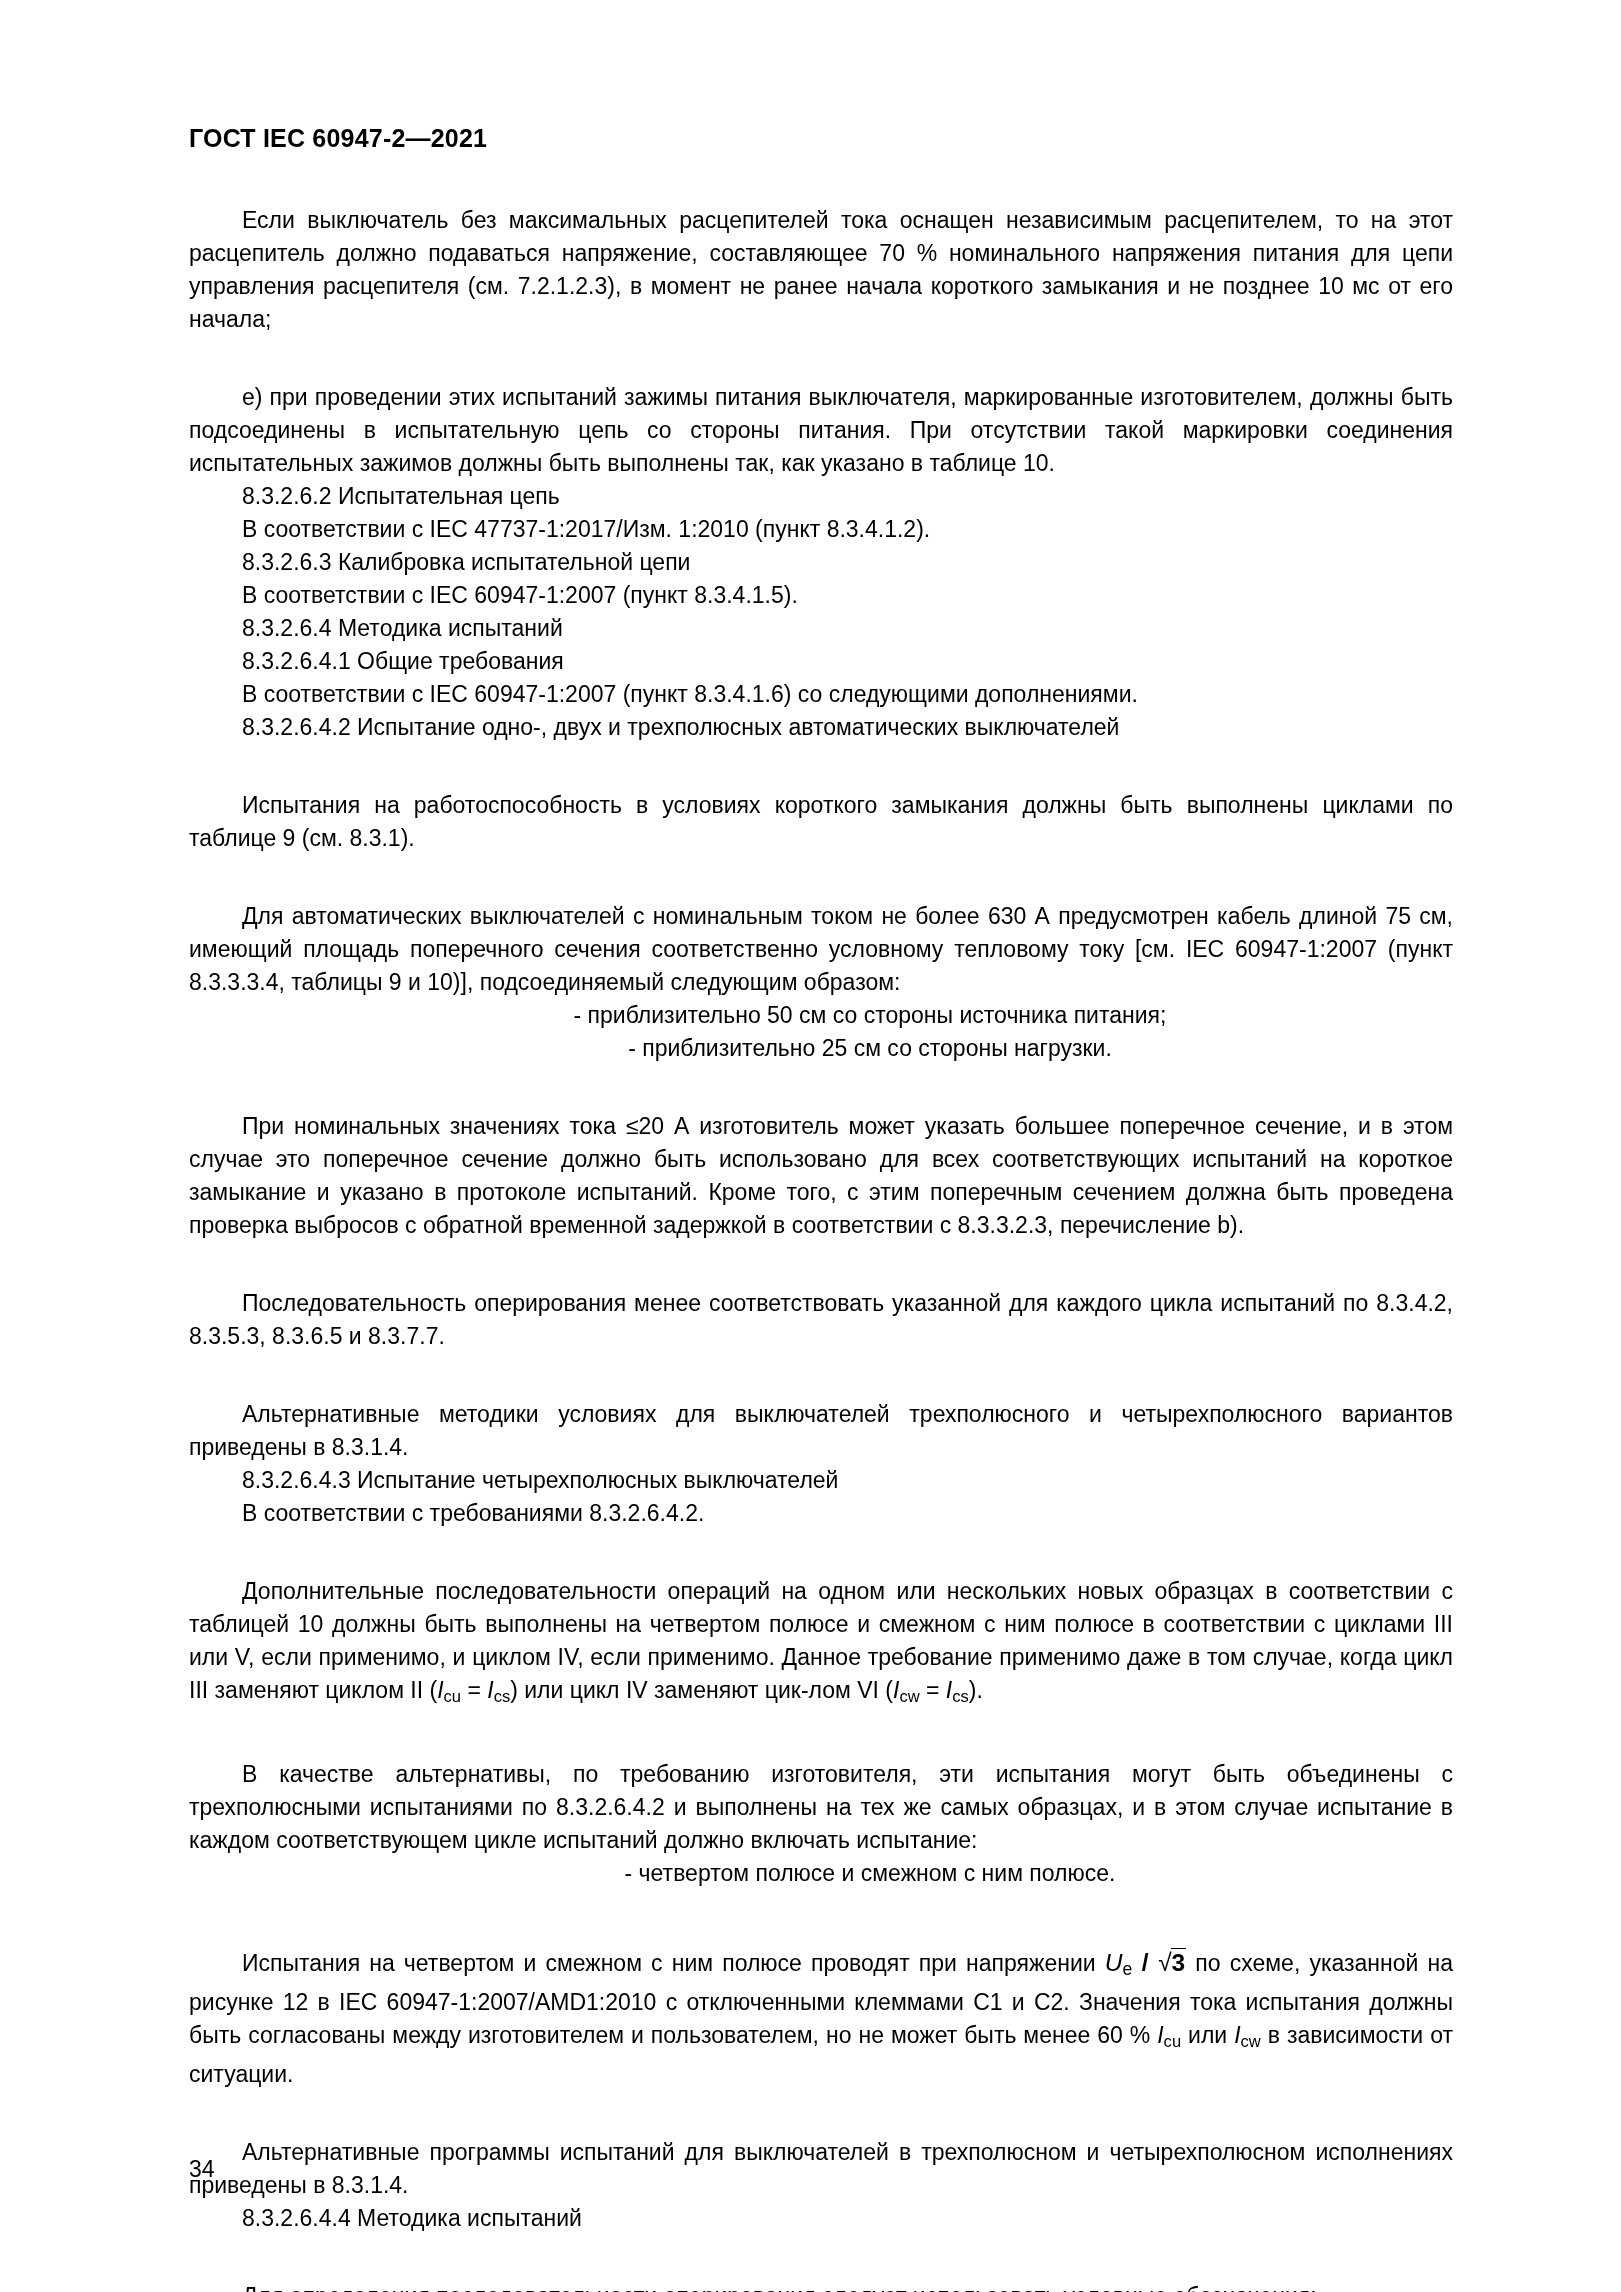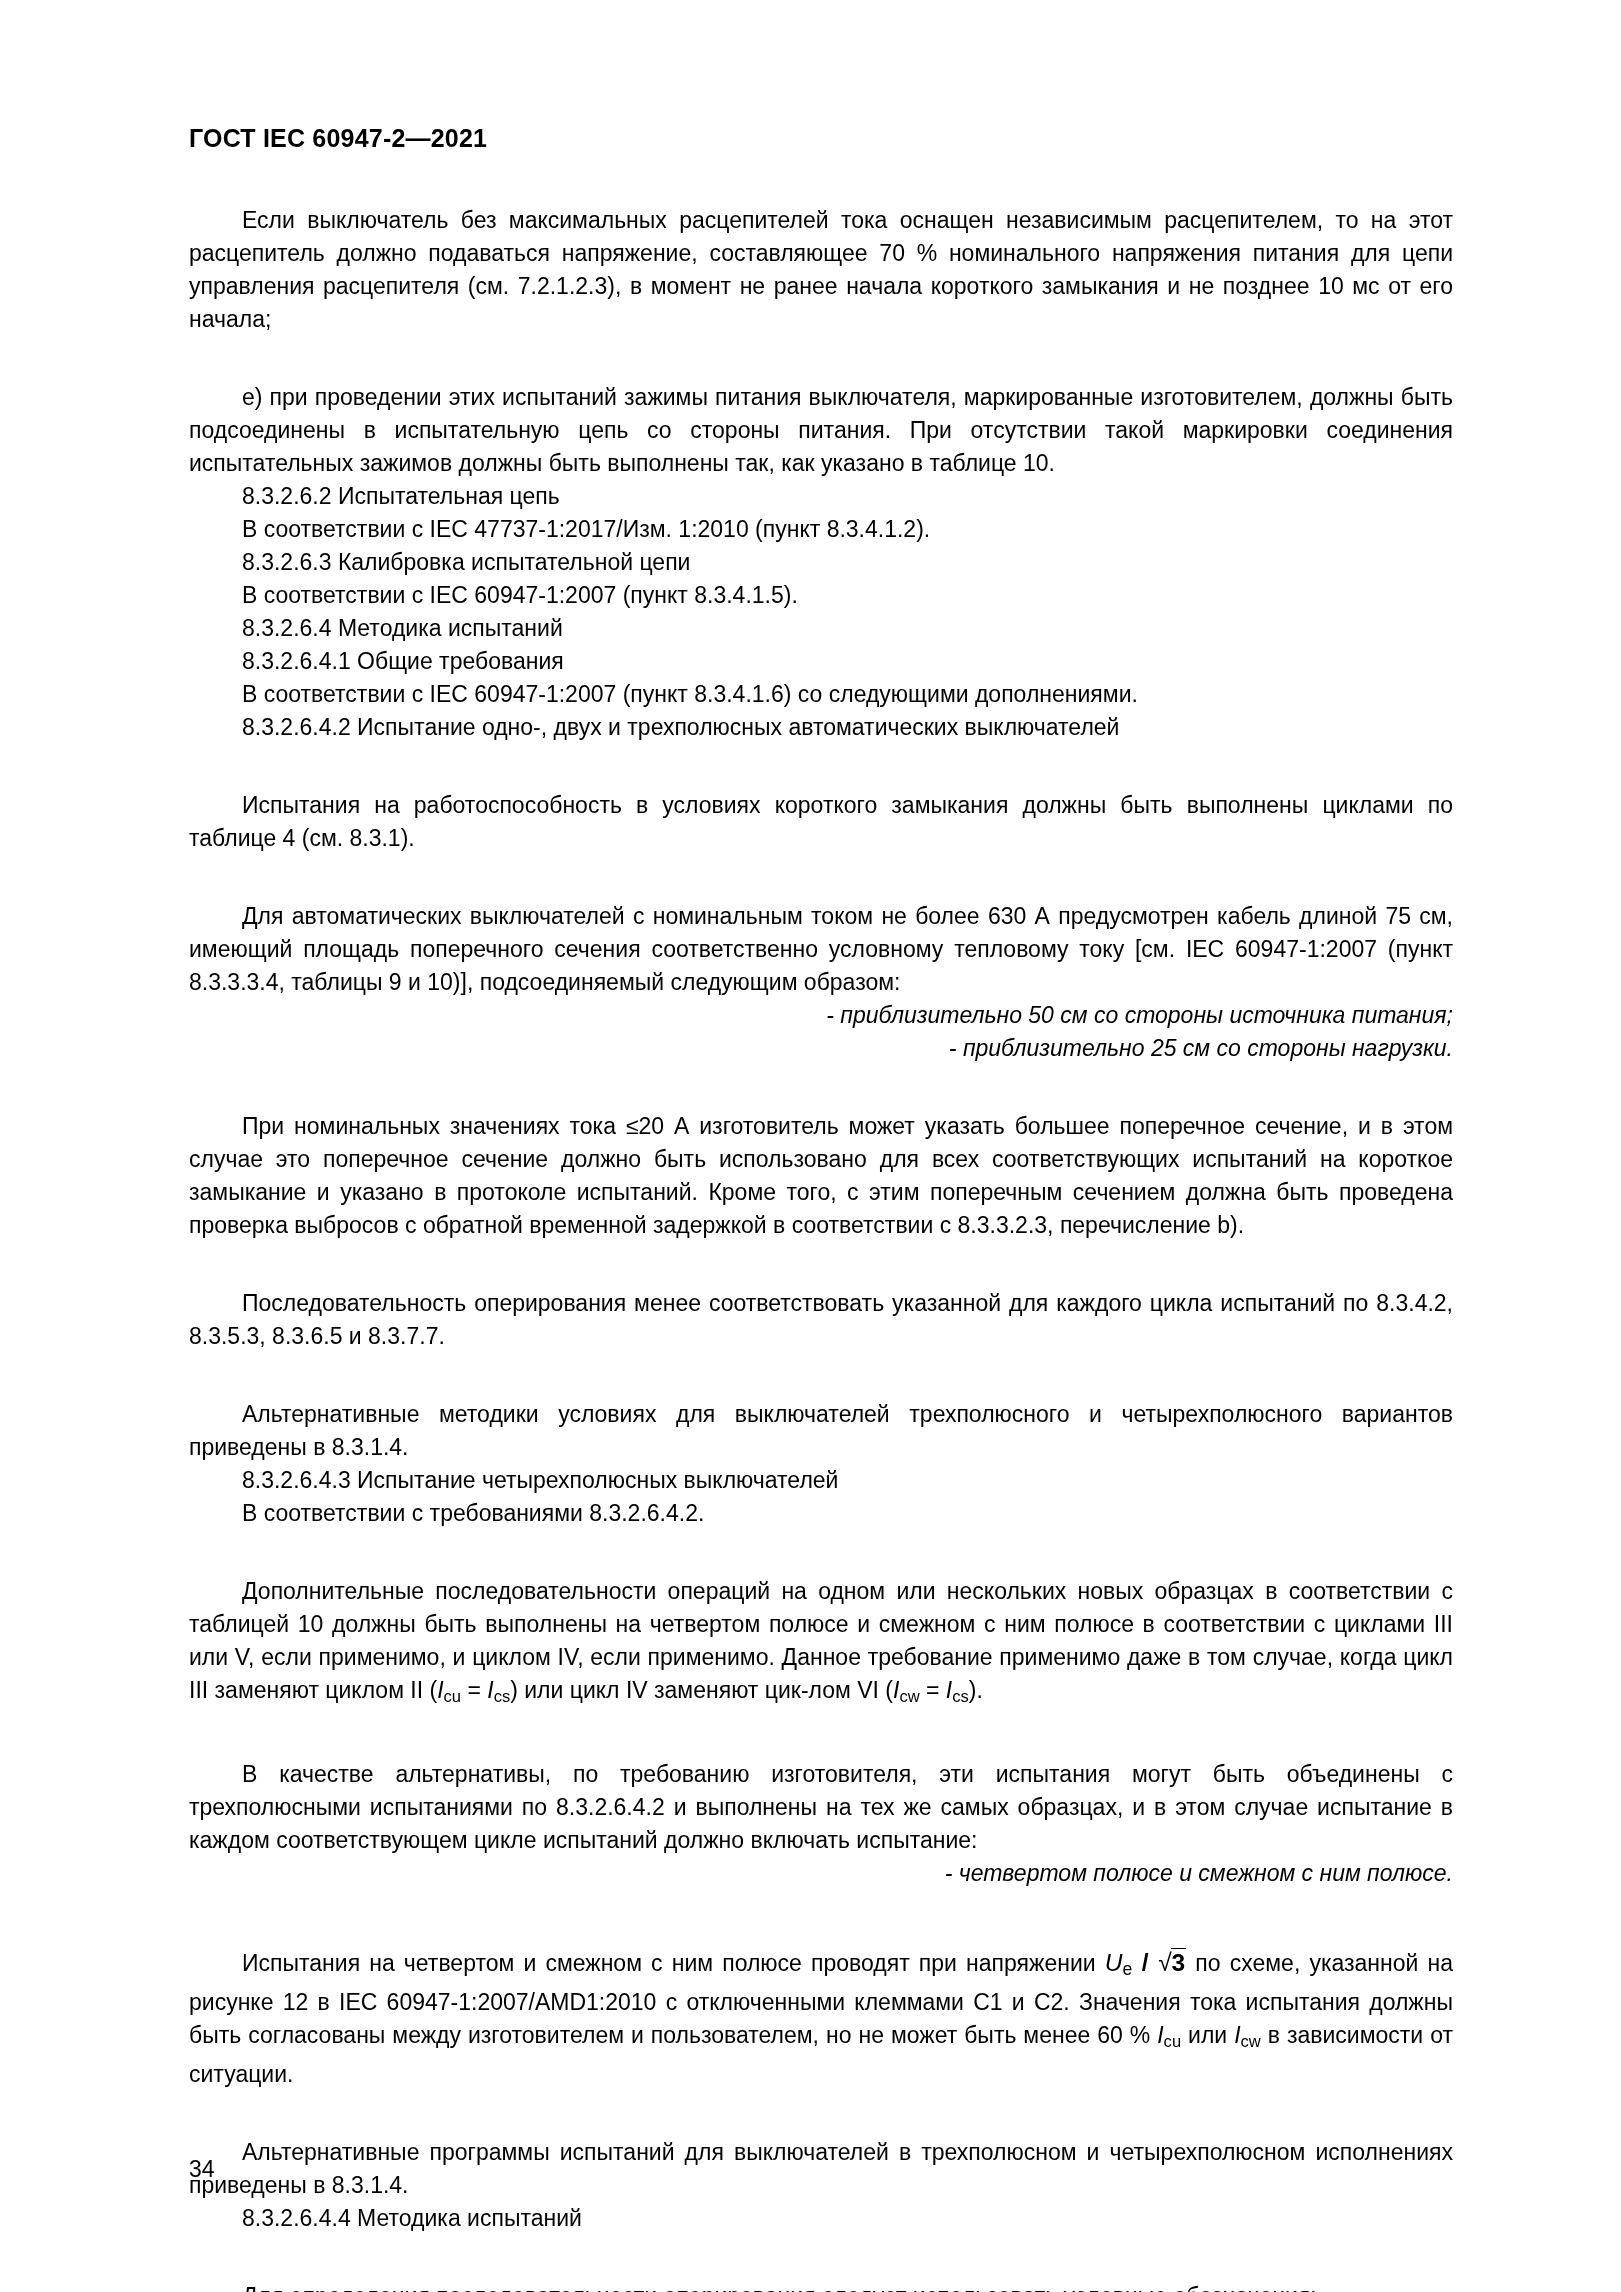--- a/index.html
+++ b/index.html
@@ -41,22 +41,21 @@
   p.indent {
     text-indent: 53px;
     margin-top: 45px;
   }
   p.sub {
     padding-left: 53px;
     text-align: left;
   }
   p.dash {
     padding-left: 98px;
-    text-align: right;
-    font-style: italic;
+    text-align: center;
   }
   .spacer {
     height: 11.8px;
   }
   .page-number {
     position: absolute;
     left: 189px;
     top: 2156px;
     font-size: 23px;
   }
@@ -110,21 +109,21 @@
 
     <p class="sub">8.3.2.6.4  Методика испытаний</p>
 
     <p class="sub">8.3.2.6.4.1  Общие требования</p>
 
     <p class="sub">В соответствии с IEC 60947-1:2007 (пункт 8.3.4.1.6) со следующими дополнениями.</p>
 
     <p class="sub">8.3.2.6.4.2  Испытание одно-, двух и трехполюсных автоматических выключателей</p>
 
 
-    <p class="indent">Испытания на работоспособность в условиях короткого замыкания должны быть выполнены циклами по таблице 4 (см. 8.3.1).</p>
+    <p class="indent">Испытания на работоспособность в условиях короткого замыкания должны быть выполнены циклами по таблице 9 (см. 8.3.1).</p>
 
     <p class="indent">Для автоматических выключателей с номинальным током не более 630 А предусмотрен кабель длиной 75 см, имеющий площадь поперечного сечения соответственно условному тепловому току [см. IEC 60947-1:2007 (пункт 8.3.3.3.4, таблицы 9 и 10)], подсоединяемый следующим образом:</p>
 
     <p class="dash">- приблизительно 50 см со стороны источника питания;</p>
 
     <p class="dash">- приблизительно 25 см со стороны нагрузки.</p>
 
     <p class="indent">При номинальных значениях тока ≤20 А изготовитель может указать большее поперечное сечение, и в этом случае это поперечное сечение должно быть использовано для всех соответствующих испытаний на короткое замыкание и указано в протоколе испытаний. Кроме того, с этим поперечным сечением должна быть проведена проверка выбросов с обратной временной задержкой в соответствии с 8.3.3.2.3, перечисление b).</p>
 
     <p class="indent">Последовательность оперирования менее соответствовать указанной для каждого цикла испытаний по 8.3.4.2, 8.3.5.3, 8.3.6.5 и 8.3.7.7.</p>

